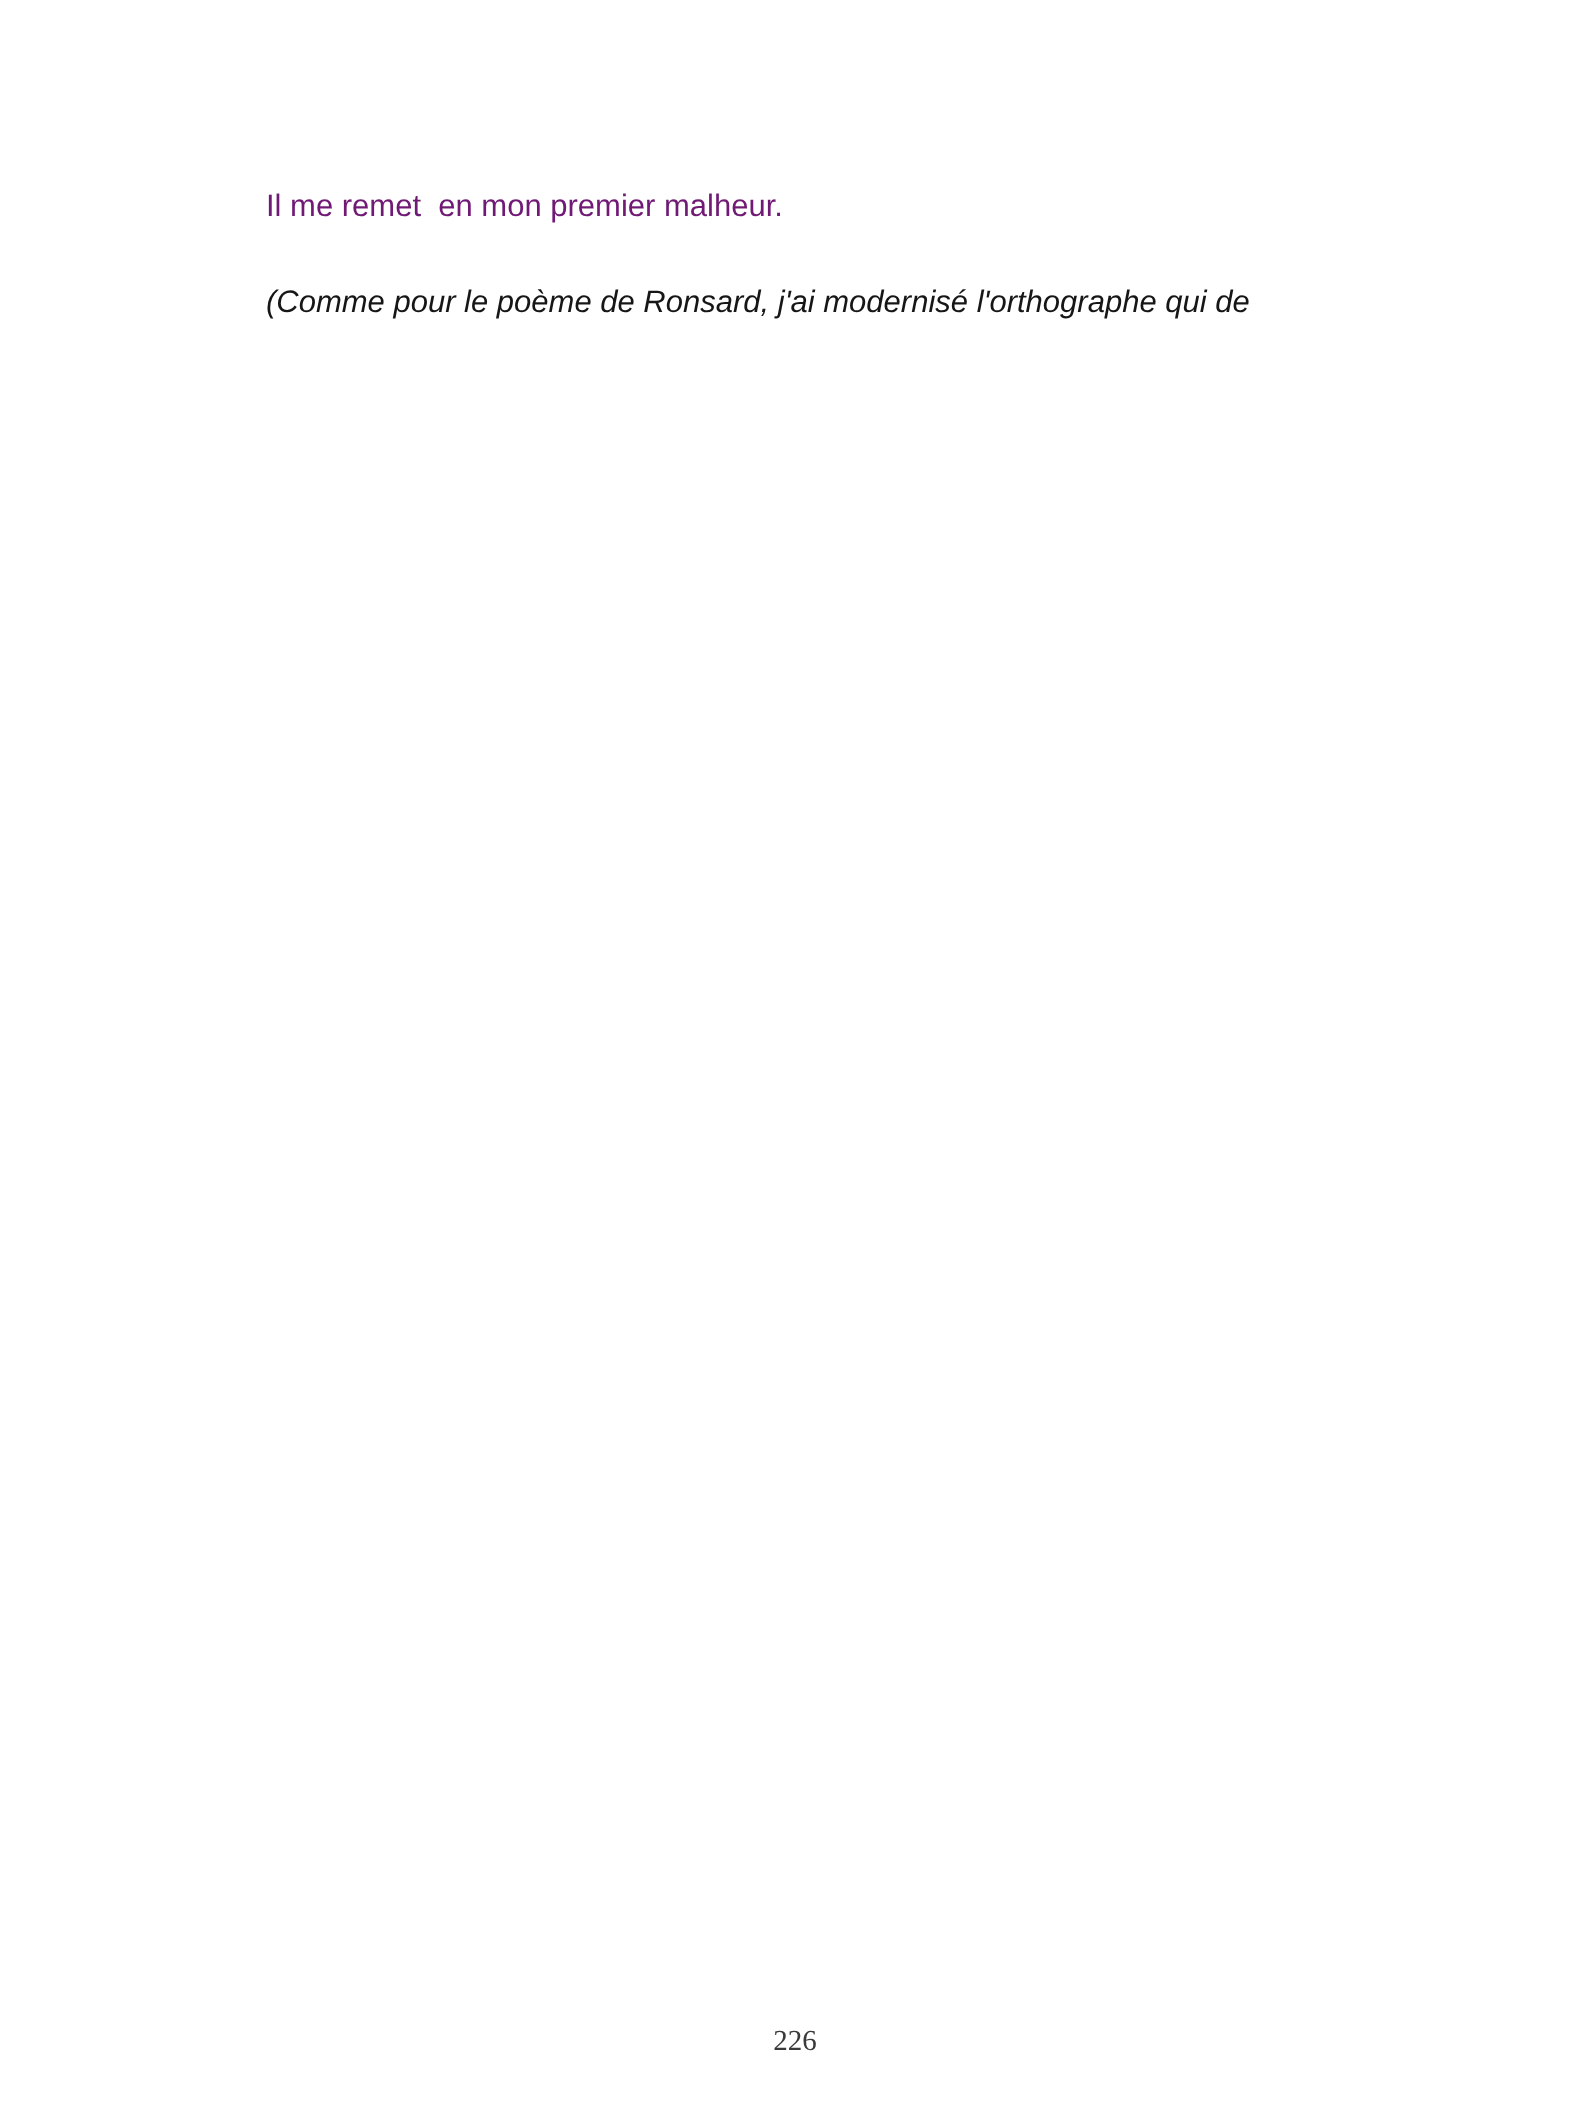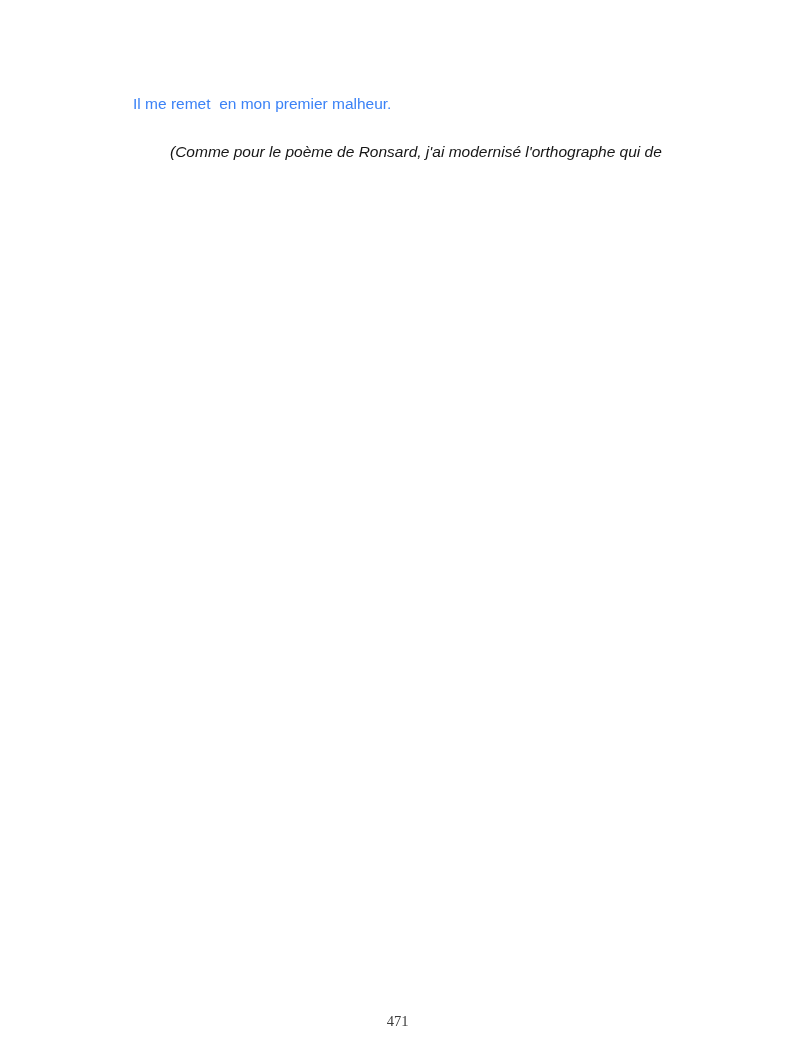--- a/index.html
+++ b/index.html
@@ -24,32 +24,31 @@
     position: absolute;
     left: 133px;
     top: 94px;
     width: 545px;
   }
   .body-line {
     font-size: 15.5px;
     line-height: 20px;
     font-style: normal;
     white-space: pre-wrap; 
-    color: #3b82f6;
+    color: #701a75;
   }
   .italic-note {
     margin-top: 24px;
     font-size: 15.5px;
     font-style: italic;
     line-height: 27px;
     color: #161616;
   }
   .italic-note .note-line {
     white-space: pre-wrap;
-    margin-left: 37px;
   }
   .page-number {
     position: absolute;
     top: 1013px;
     left: 0;
     width: 795px;
     text-align: center;
     font-family: "Liberation Serif", serif;
     font-size: 14.5px;
     color: #3a3a3a;
@@ -63,15 +62,15 @@
   <div class="content">
 
     <div class="body-line">Il me remet  en mon premier malheur.</div>
 
     <div class="italic-note">
       <div class="note-line">(Comme pour le poème de Ronsard, j'ai modernisé l'orthographe qui de</div>
     </div>
 
   </div>
 
-  <div class="page-number">471</div>
+  <div class="page-number">226</div>
 
 </div>
 
 </body></html>

